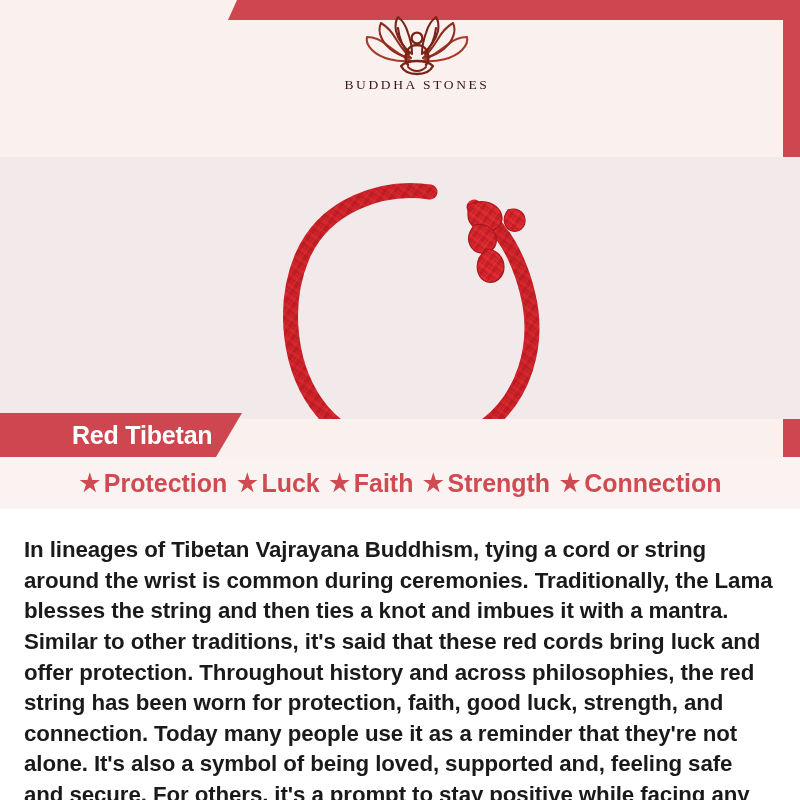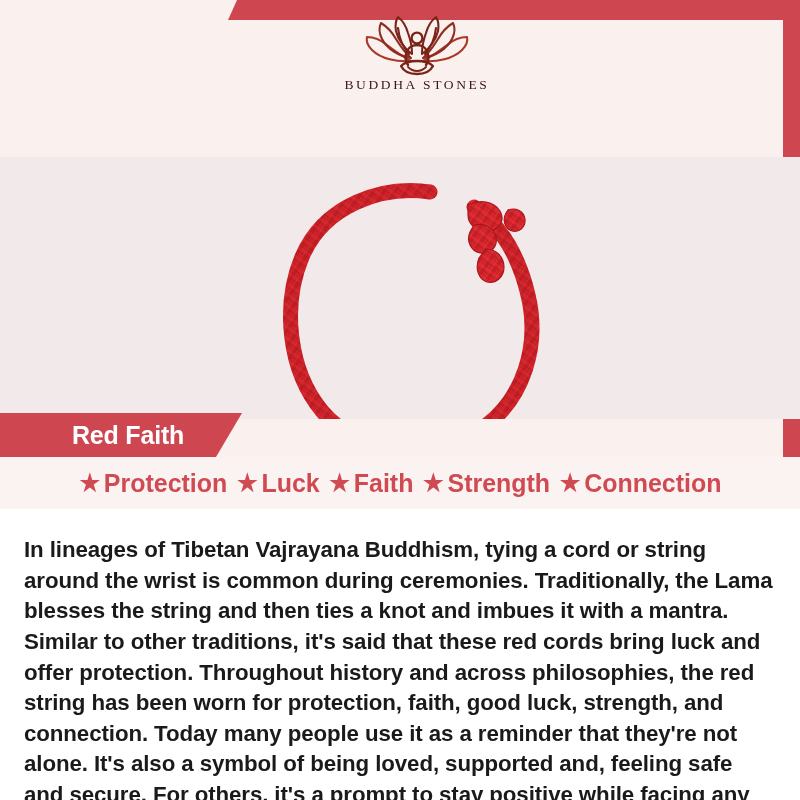--- a/index.html
+++ b/index.html
@@ -278,21 +278,21 @@
       <path d="M206 40 C 218 34, 232 36, 238 46 C 243 55, 238 64, 228 66 C 216 68, 206 60, 206 50 Z" fill="url(#braid)" stroke="#a8161c" stroke-width="1.2"></path>
       <path d="M212 60 C 222 58, 232 62, 234 72 C 236 82, 228 90, 218 88 C 209 86, 204 76, 208 67 Z" fill="url(#braid)" stroke="#a8161c" stroke-width="1.2"></path>
       <path d="M224 84 C 234 84, 242 92, 242 102 C 242 112, 234 119, 225 117 C 216 114, 213 103, 217 93 Z" fill="url(#braid)" stroke="#a8161c" stroke-width="1.2"></path>
       <path d="M246 45 C 254 42, 262 46, 263 54 C 264 62, 257 68, 250 66 C 243 64, 240 55, 244 48 Z" fill="url(#braid)" stroke="#a8161c" stroke-width="1.1"></path>
 
       <ellipse cx="158" cy="288" rx="100" ry="8" fill="#d9c9c9" opacity="0.28"></ellipse>
     </svg>
   </div>
 
   <div class="ribbon">
-    <span class="ribbon-label">Red Faith</span>
+    <span class="ribbon-label">Red Tibetan</span>
   </div>
 
   <div class="features-strip">
     <div class="features-row">
       <div class="feature-item">
         <span class="feature-star">★</span>
         <span>Protection</span>
       </div>
       <div class="feature-item">
         <span class="feature-star">★</span>

